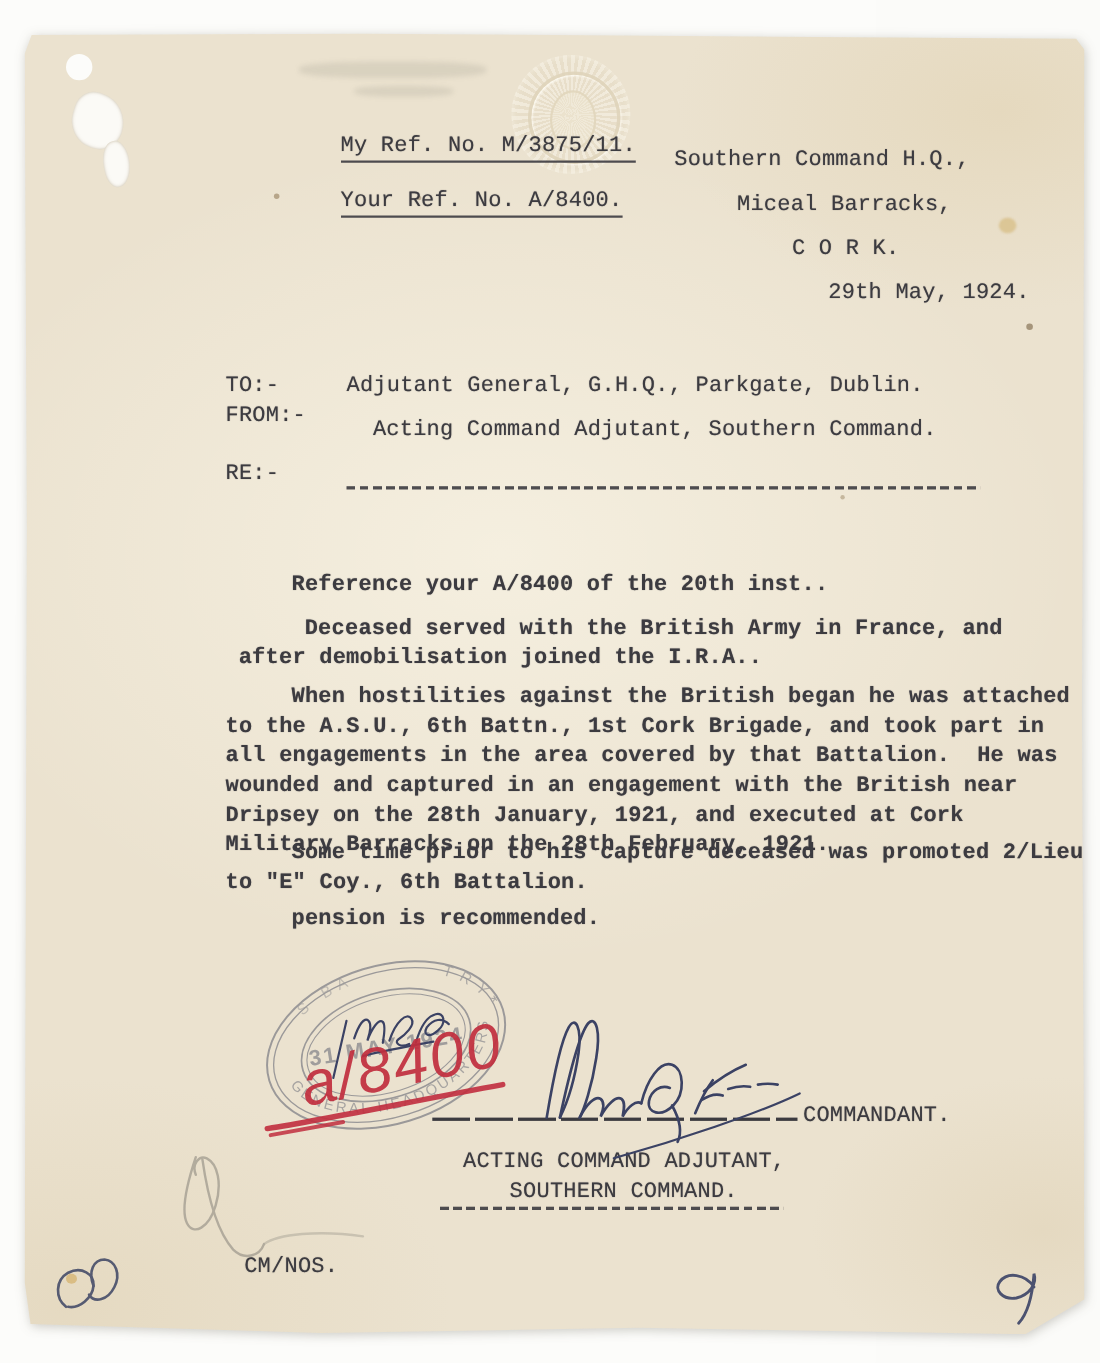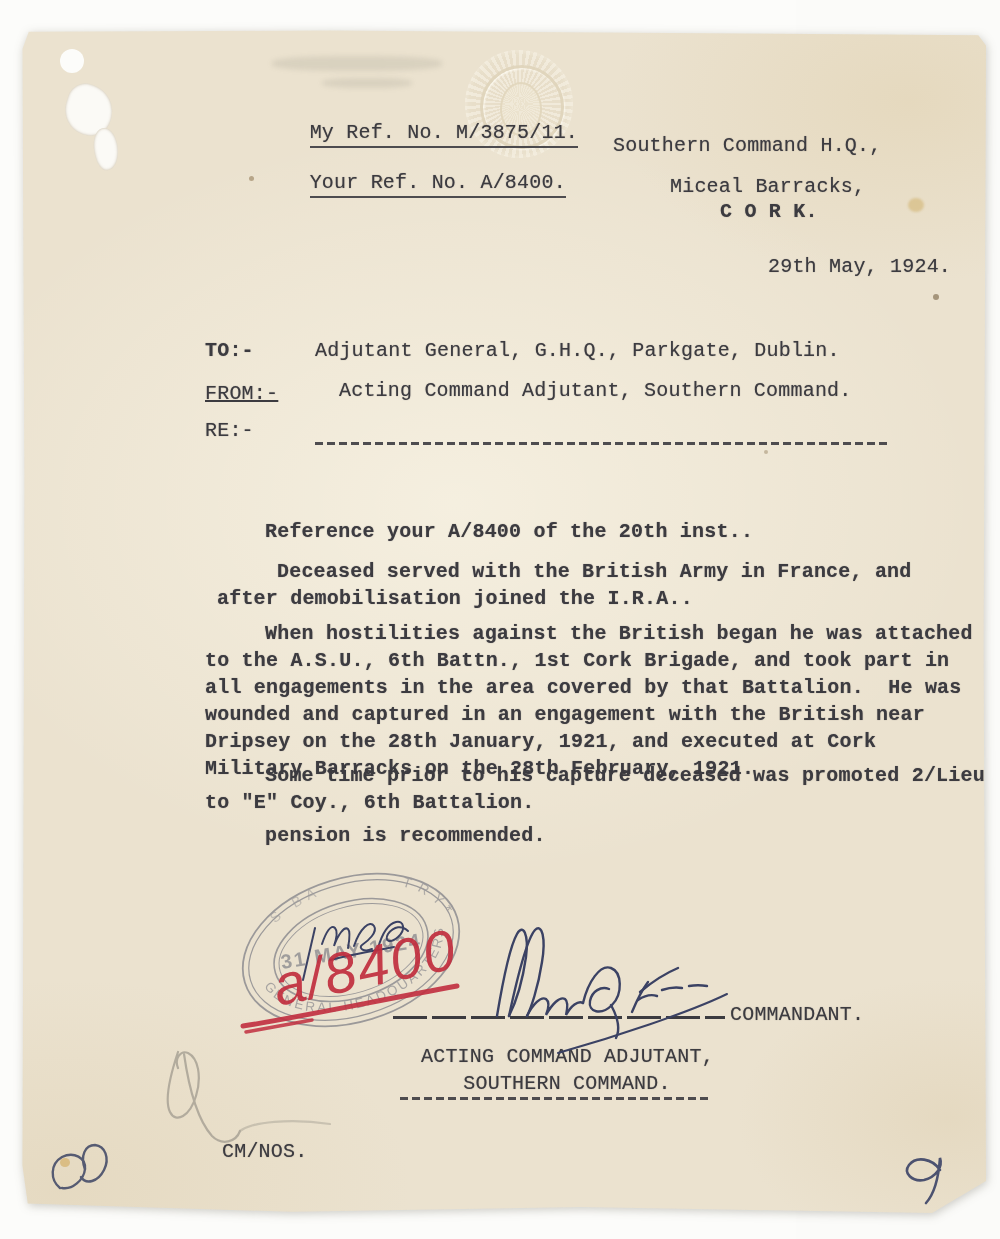--- a/index.html
+++ b/index.html
@@ -71,26 +71,26 @@
 
       <div class="typed" style="left:190px;top:62px;">
         <span class="u">My Ref. No. M/3875/11.</span>
       </div>
       <div class="typed" style="left:190px;top:112px;">
         <span class="u">Your Ref. No. A/8400.</span>
       </div>
 
       <div class="typed" style="left:591px;top:102px;">Southern Command H.Q.,</div>
       <div class="typed" style="left:648px;top:143px;">Miceal Barracks,</div>
-      <div class="typed" style="left:698px;top:168px;font-weight:bold;">C O R K.</div>
-      <div class="typed" style="left:731px;top:223px;margin-left:15px;">29th May, 1924.</div>
+      <div class="typed" style="left:698px;top:183px;">C O R K.</div>
+      <div class="typed" style="left:731px;top:223px;">29th May, 1924.</div>
 
-      <div class="typed" style="left:183px;top:307px;font-weight:bold;">TO:-</div>
+      <div class="typed" style="left:183px;top:307px;">TO:-</div>
       <div class="typed" style="left:293px;top:307px;">Adjutant General, G.H.Q., Parkgate, Dublin.</div>
-      <div class="typed" style="left:183px;top:350px;text-decoration:underline;">FROM:-</div>
+      <div class="typed" style="left:183px;top:335px;">FROM:-</div>
       <div class="typed" style="left:293px;top:347px;margin-left:24px;">Acting Command Adjutant, Southern Command.</div>
       <div class="typed" style="left:183px;top:387px;">RE:-</div>
       <div class="dashes" style="left:293px;top:412px;width:576px;"></div>
 
       <div class="typed para" style="left:183px;top:488px;"><div>Reference your A/8400 of the 20th inst..</div></div>
       <div class="typed para" style="left:195px;top:528px;"><div>Deceased served with the British Army in France, and</div><div>after demobilisation joined the I.R.A..</div></div>
       <div class="typed para" style="left:183px;top:590px;"><div>When hostilities against the British began he was attached</div><div>to the A.S.U., 6th Battn., 1st Cork Brigade, and took part in</div><div>all engagements in the area covered by that Battalion.  He was</div><div>wounded and captured in an engagement with the British near</div><div>Dripsey on the 28th January, 1921, and executed at Cork</div><div>Military Barracks on the 28th February, 1921.</div></div>
       <div class="typed para" style="left:183px;top:732px;"><div>Some time prior to his capture deceased was promoted 2/Lieut</div><div>to "E" Coy., 6th Battalion.</div></div>
       <div class="typed para" style="left:183px;top:792px;"><div>pension is recommended.</div></div>
 

